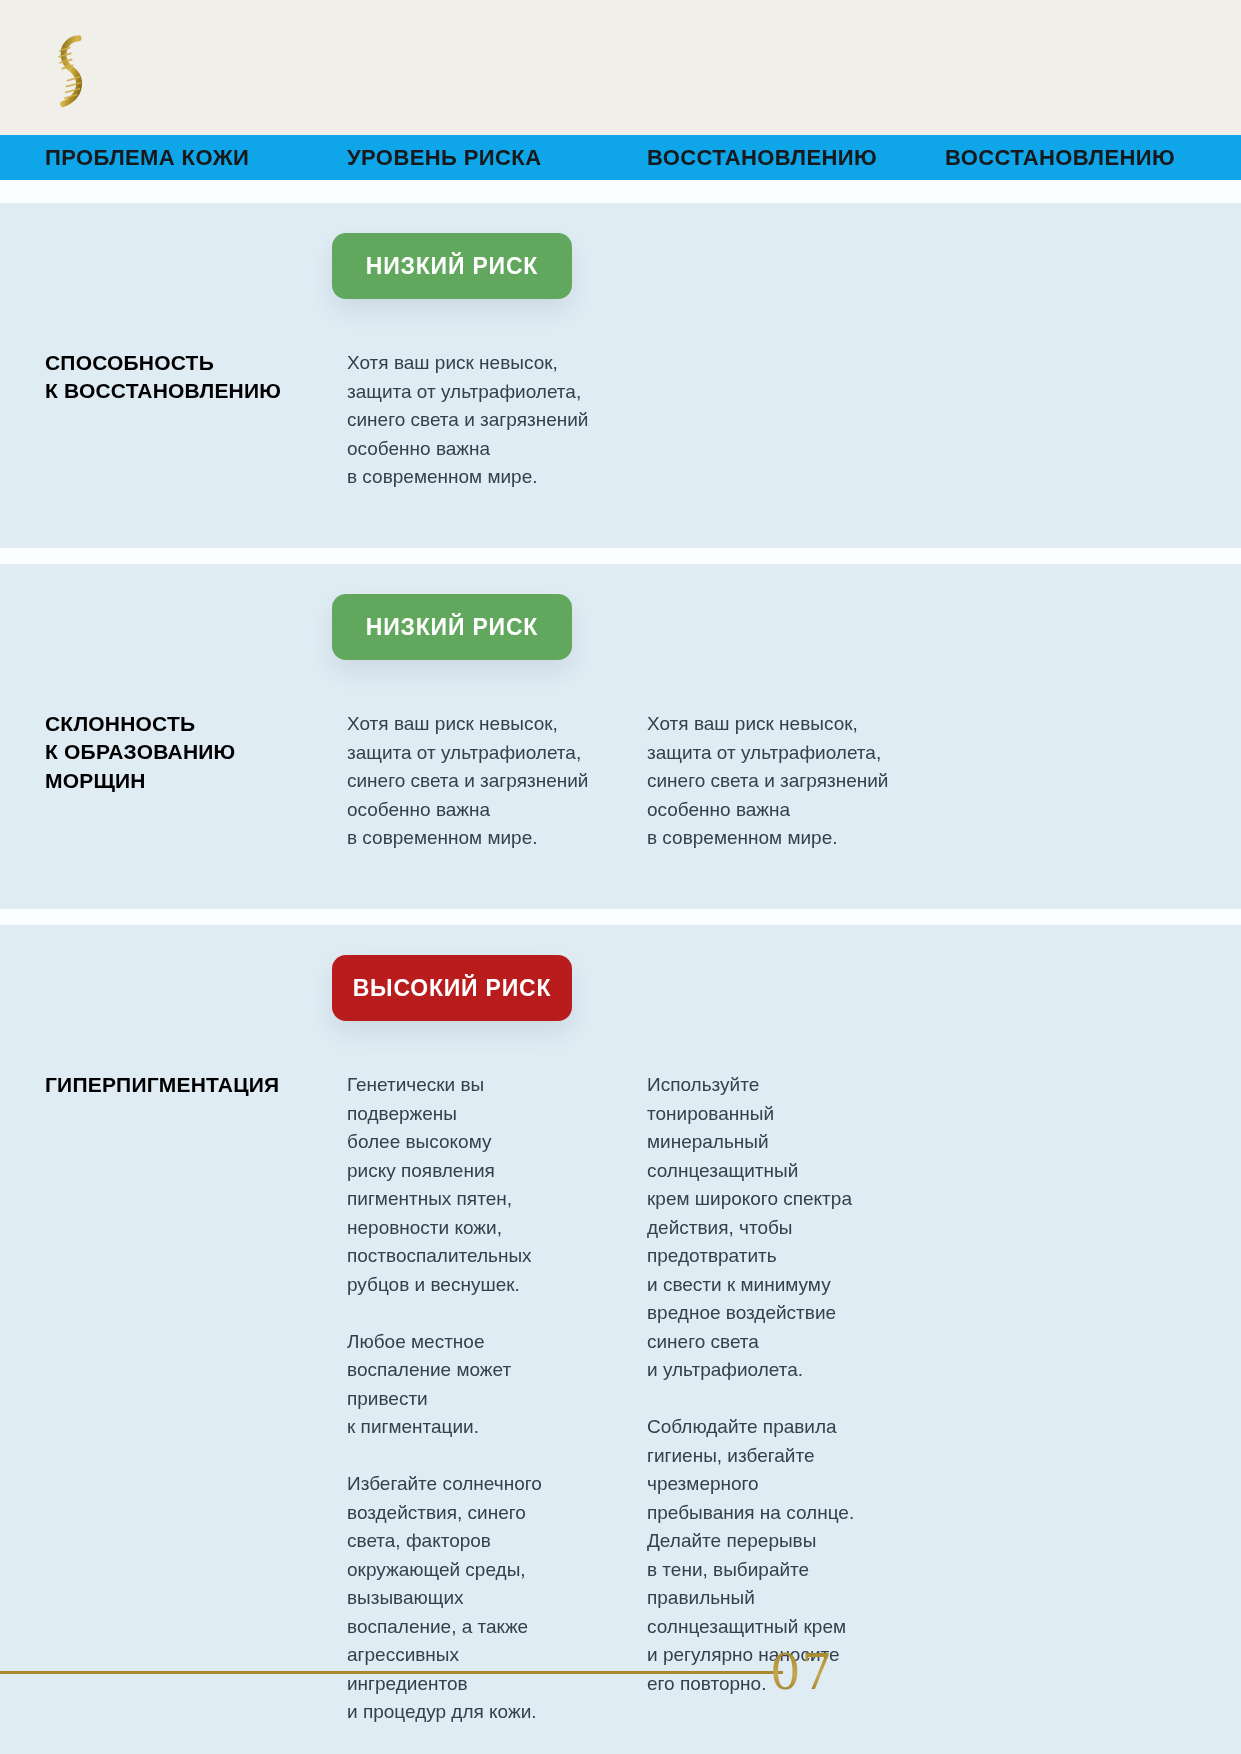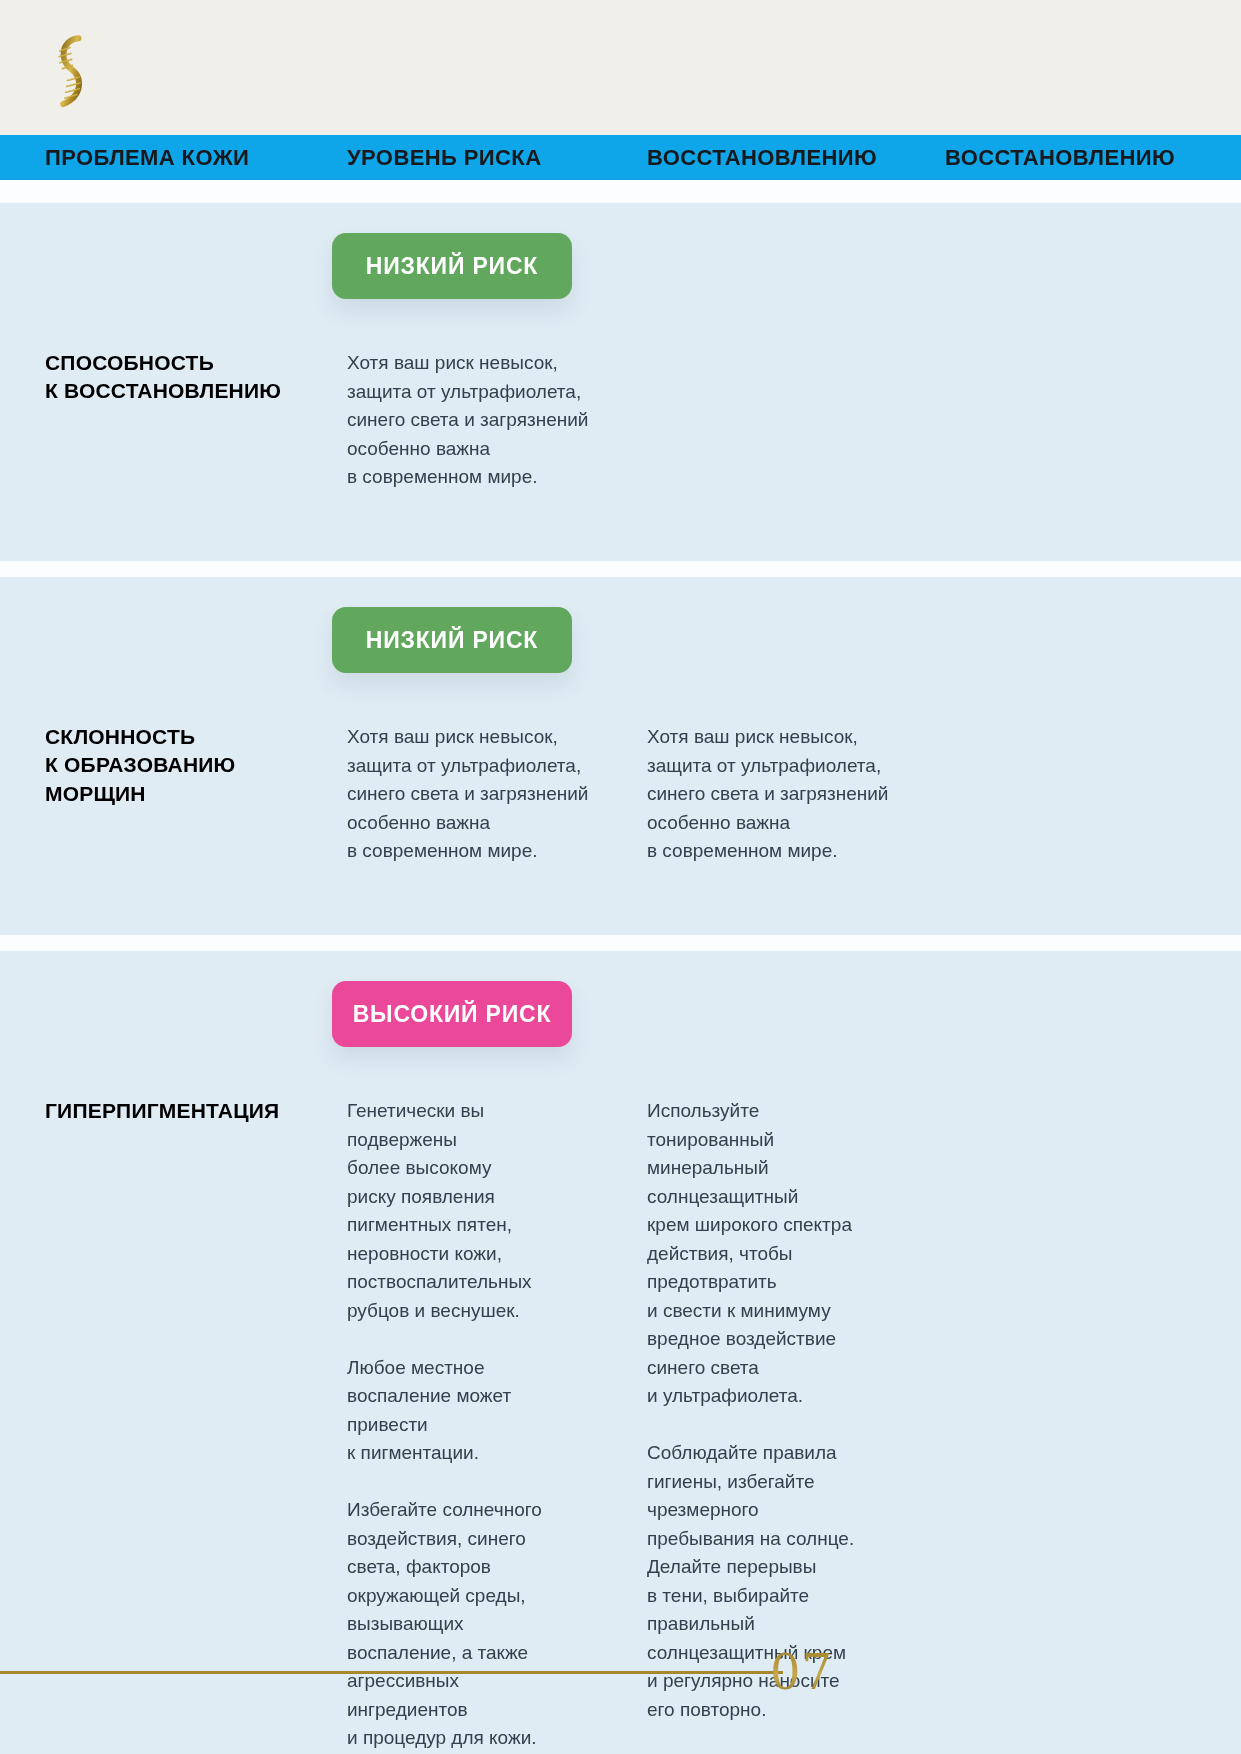--- a/index.html
+++ b/index.html
@@ -27,39 +27,39 @@
     background:#0ea5e9;
     margin-bottom:23px;
   }
   .header-cell {
     font-size:22px; font-weight:800; color:#17191c;
     letter-spacing:0.4px; white-space:nowrap;
   }
 
   .section {
     background:#e0ecf4;
-    padding-top:30px; padding-bottom:34px;
+    padding-top:30px; padding-bottom:21px;
     margin-bottom:16px;
   }
   .section:last-child { margin-bottom:0; }
   .sec-1, .sec-2 { min-height:294px; }
   .sec-3 { min-height:829px; }
   .badge-row { margin-bottom:50px; }
   .badge {
     grid-column:2;
     width:240px; height:66px;
     margin-left:-15px;
     border-radius:14px;
     display:flex; align-items:center; justify-content:center;
     color:#ffffff; font-size:23px; font-weight:700; letter-spacing:0.8px;
     box-shadow:0 12px 22px rgba(40,70,90,0.10);
     white-space:nowrap;
   }
   .badge.low  { background:#61a85e; }
-  .badge.high { background:#ec4899; }
+  .badge.high { background:#b91c1c; }
 
   .problem-label {
     font-size:21px; font-weight:800; color:#000000;
     line-height:1.35; letter-spacing:0.2px;
     white-space:pre-line;
   }
   .cell-text {
     font-size:19px; color:#33414e;
     line-height:1.5;
     white-space:pre-line;

